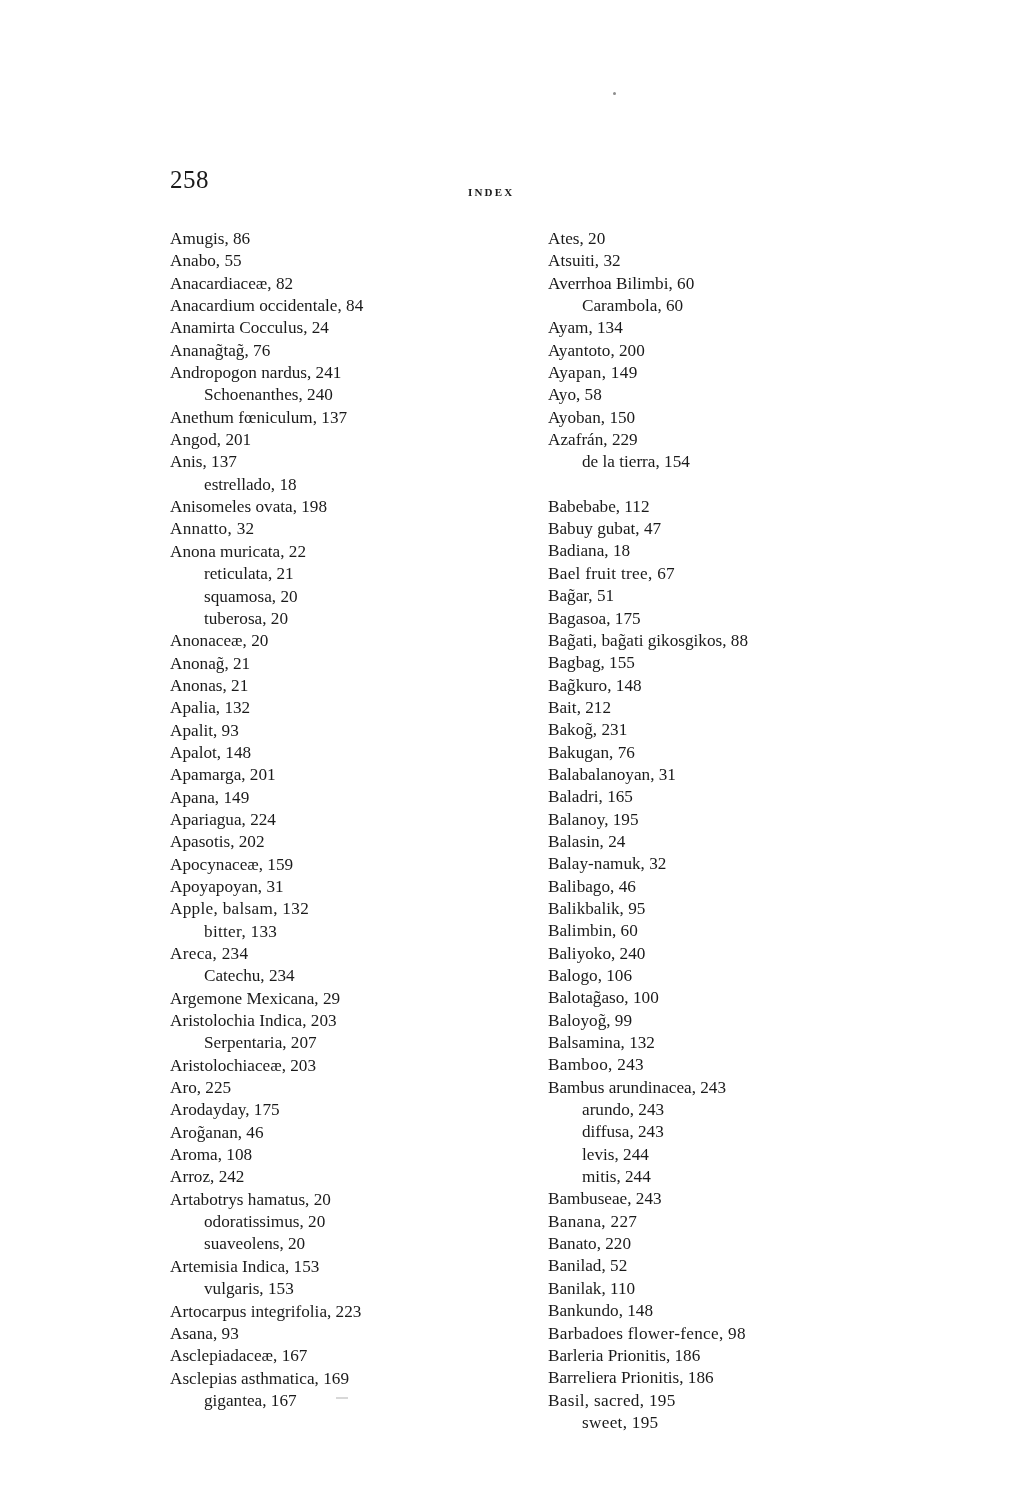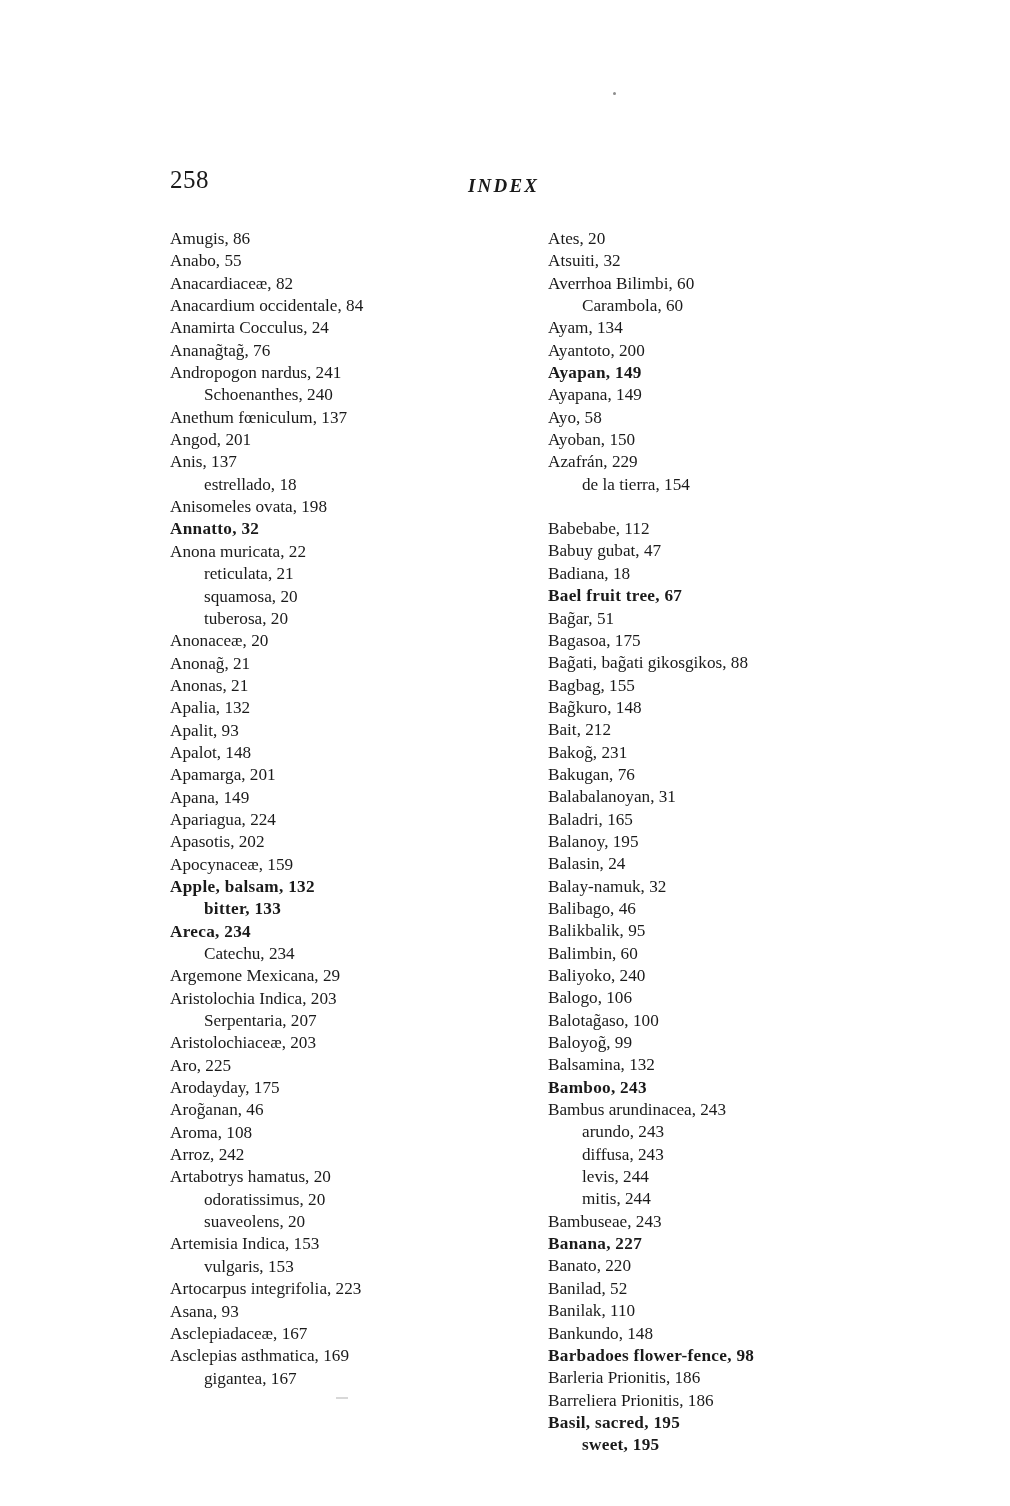--- a/index.html
+++ b/index.html
@@ -26,46 +26,45 @@
   .folio {
     position: absolute;
     left: 0;
     top: 0;
     font-size: 25px;
     letter-spacing: 0.5px;
   }
   .running-head {
     position: absolute;
     left: 298px;
-    top: 9px;
-    font-size: 19px;
+    top: 20px;
+    font-size: 11px;
     letter-spacing: 2.2px;
     font-weight: bold;
-    font-style: italic;
   }
   .columns {
     position: absolute;
     top: 228px;
     left: 170px;
     width: 690px;
     display: flex;
     gap: 66px;
   }
   .col {
     width: 312px;
   }
   .entry {
     font-size: 17.2px;
     line-height: 22.35px;
     white-space: nowrap;
   }
   .ital {
   }
   .bold {
-    font-weight: bold;
+    font-weight: normal;
     letter-spacing: 0.3px;
   }
   .ind1 { padding-left: 34px; }
   .gap { height: 22px; }
   .tiny-mark {
     position: absolute;
     left: 613px;
     top: 92px;
     width: 3px;
     height: 3px;
@@ -117,20 +116,21 @@
         <div class="entry ital">Anonag̃, 21</div>
         <div class="entry ital">Anonas, 21</div>
         <div class="entry ital">Apalia, 132</div>
         <div class="entry ital">Apalit, 93</div>
         <div class="entry ital">Apalot, 148</div>
         <div class="entry ital">Apamarga, 201</div>
         <div class="entry ital">Apana, 149</div>
         <div class="entry ital">Apariagua, 224</div>
         <div class="entry ital">Apasotis, 202</div>
         <div class="entry">Apocynaceæ, 159</div>
+        <div class="entry ital">Apoyapoyan, 31</div>
         <div class="entry bold">Apple, balsam, 132</div>
         <div class="entry ind1 bold">bitter, 133</div>
         <div class="entry bold">Areca, 234</div>
         <div class="entry ind1">Catechu, 234</div>
         <div class="entry">Argemone Mexicana, 29</div>
         <div class="entry">Aristolochia Indica, 203</div>
         <div class="entry ind1">Serpentaria, 207</div>
         <div class="entry">Aristolochiaceæ, 203</div>
         <div class="entry ital">Aro, 225</div>
         <div class="entry ital">Arodayday, 175</div>
@@ -149,21 +149,20 @@
         <div class="entry ind1">gigantea, 167</div>
       </div>
     <div class="col" id="col-1">
         <div class="entry ital">Ates, 20</div>
         <div class="entry ital">Atsuiti, 32</div>
         <div class="entry">Averrhoa Bilimbi, 60</div>
         <div class="entry ind1">Carambola, 60</div>
         <div class="entry ital">Ayam, 134</div>
         <div class="entry ital">Ayantoto, 200</div>
         <div class="entry bold">Ayapan, 149</div>
-        <div class="entry ital">Ayapana, 149</div>
         <div class="entry ital">Ayo, 58</div>
         <div class="entry ital">Ayoban, 150</div>
         <div class="entry ital">Azafrán, 229</div>
         <div class="entry ind1 ital">de la tierra, 154</div>
         <div class="gap"></div>
         <div class="entry ital">Babebabe, 112</div>
         <div class="entry ital">Babuy gubat, 47</div>
         <div class="entry ital">Badiana, 18</div>
         <div class="entry bold">Bael fruit tree, 67</div>
         <div class="entry ital">Bag̃ar, 51</div>

